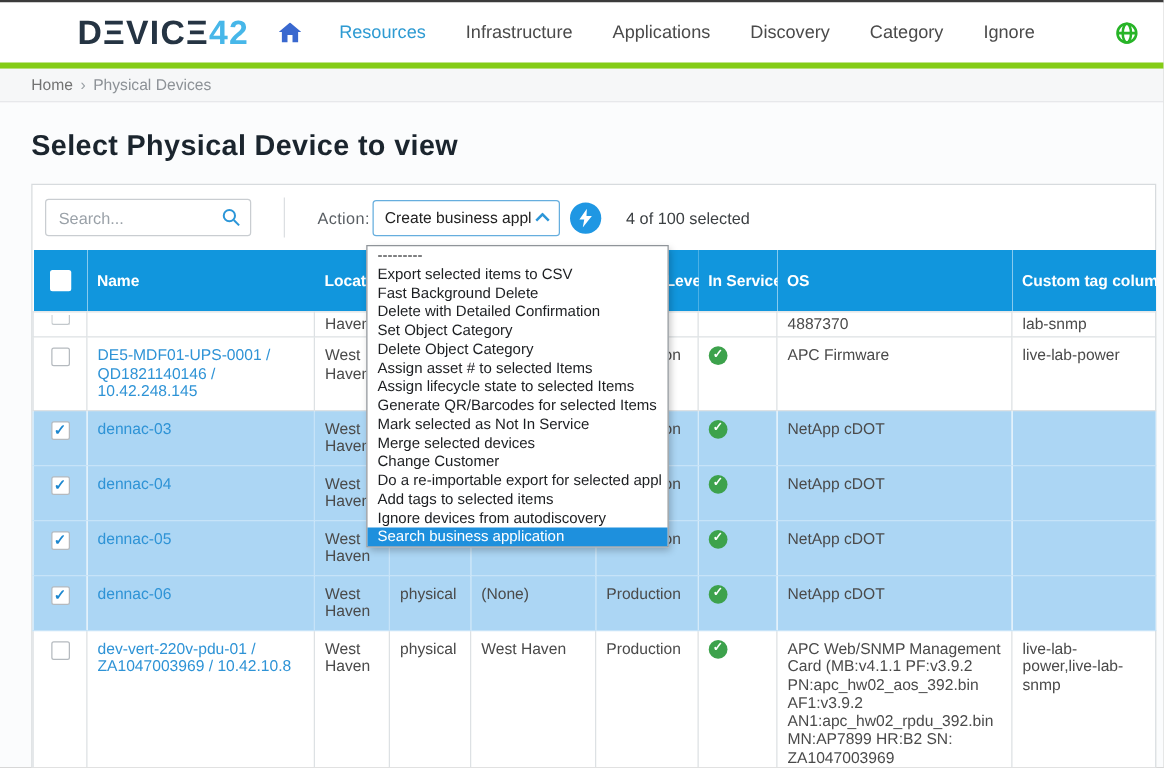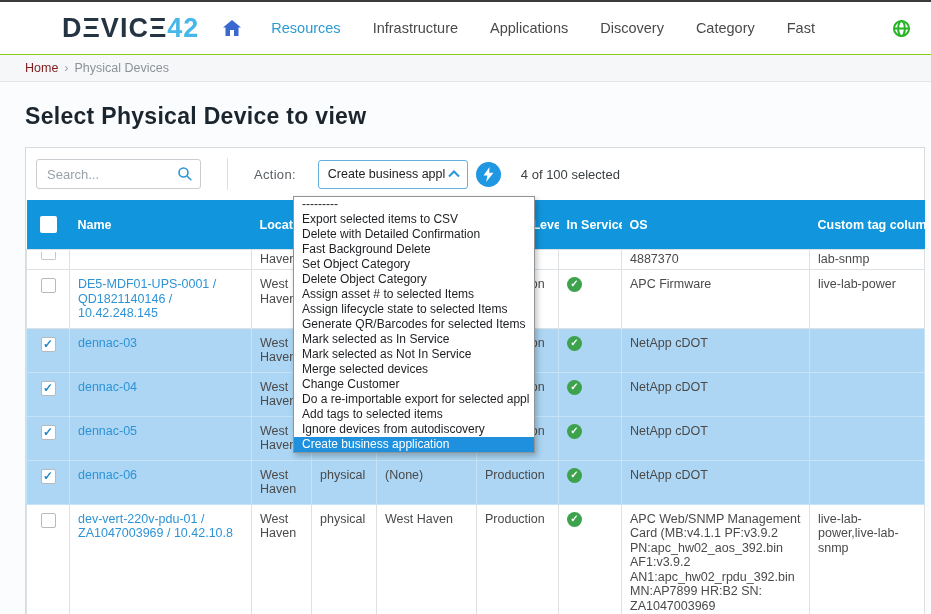--- a/index.html
+++ b/index.html
@@ -4,52 +4,52 @@
 <style>
   * { margin:0; padding:0; box-sizing:border-box; }
   body { background:#888; }
   .page {
     position:relative; width:931px; height:614px; overflow:hidden;
     background:#fff; font-family:"Liberation Sans", sans-serif;
     margin:0 auto;
   }
   
   .top-strip { height:2px; background:#3b3b3b; }
-  .navbar { height:53px; background:#fff; border-bottom:1px solid #84cc16;
+  .navbar { height:53px; background:#fff; border-bottom:5px solid #84cc16;
     display:flex; align-items:center; padding-left:62px; }
   .logo { font-size:27px; font-weight:bold; letter-spacing:1px; cursor:pointer; }
   .logo .dark { color:#253443; }
   .logo .accent { color:#47b7e9; }
   .home-icon { margin-left:24px; display:flex; align-items:center; cursor:pointer; }
   .nav-menu { display:flex; list-style:none; margin-left:14px; }
   .nav-item { font-size:14.5px; color:#4a4a4a; padding:8px 16px; cursor:pointer; white-space:nowrap; }
   .nav-item.active { color:#2d9ad2; }
   .globe-wrap { margin-left:auto; margin-right:20px; display:flex; align-items:center; }
   
   .breadcrumb { height:27px; background:#f6f7f8; border-bottom:1px solid #e2e4e6;
     display:flex; align-items:center; padding-left:25px; font-size:12.5px; color:#8d9297; }
-  .breadcrumb .bc-home { color:#7f1d1d; cursor:pointer; }
+  .breadcrumb .bc-home { color:#737373; cursor:pointer; }
   .breadcrumb .sep { margin:0 6px; color:#9aa0a5; }
   
   .content { position:absolute; top:82px; left:0; right:0; bottom:0; background:#fbfcfd; }
   .page-title { margin:21px 0 0 25px; font-size:23px; font-weight:600;
     color:#1b252e; letter-spacing:0.3px; }
   .panel { position:absolute; left:25px; top:65px; width:900px; height:700px;
     background:#fff; border:1px solid #d7dbde; }
   
   .toolbar { height:52px; display:flex; align-items:center; padding:0 10px; }
   .search-wrap { position:relative; width:165px; }
   .search-input { width:100%; height:30px; border:1px solid #c9cdd1; border-radius:3px;
     padding:0 30px 0 10px; font-size:13px; color:#444; outline:none;
     font-family:"Liberation Sans", sans-serif; }
   .search-input::placeholder { color:#9aa1a8; }
   .search-icon { position:absolute; right:8px; top:7px; }
   .tb-divider { width:1px; height:32px; background:#dcdfe2; margin-left:26px; }
   .action-label { margin-left:26px; font-size:13px; color:#5a5f64; letter-spacing:0.3px; }
-  .select-box { margin-left:22px; width:150px; height:29px; border:1px solid #66aede;
+  .select-box { margin-left:2px; width:150px; height:29px; border:1px solid #66aede;
     border-radius:3px; background:#fff; display:flex; align-items:center;
     justify-content:space-between; padding:0 7px 0 9px; cursor:pointer; }
   .select-value { font-size:12.5px; color:#222; white-space:nowrap; overflow:hidden; width:122px; }
   .bolt-btn { width:25px; height:25px; border-radius:50%; background:#1f97e3; border:none;
     margin-left:8px; display:flex; align-items:center; justify-content:center; cursor:pointer; flex:none; }
   .selected-summary { margin-left:20px; font-size:13px; color:#3c4043; }
   
   table.devices { border-collapse:collapse; table-layout:fixed; width:898px;
     font-size:12.5px; color:#4a4a4a; }
   .devices th { background:#1196dd; color:#fff; font-weight:bold; font-size:12.5px;
@@ -88,21 +88,21 @@
       <svg width="18" height="16" viewBox="0 0 18 16">
           <path d="M9 0 L18 7.5 L15.5 7.5 L15.5 16 L11 16 L11 10 L7 10 L7 16 L2.5 16 L2.5 7.5 L0 7.5 Z" fill="#3968cf"></path>
         </svg>
     </span>
     <ul class="nav-menu">
         <li class="nav-item active">Resources</li>
         <li class="nav-item">Infrastructure</li>
         <li class="nav-item">Applications</li>
         <li class="nav-item">Discovery</li>
         <li class="nav-item">Category</li>
-        <li class="nav-item">Fast</li>
+        <li class="nav-item">Ignore</li>
       </ul>
     <span class="globe-wrap">
       <svg width="19" height="19" viewBox="0 0 24 24" fill="none" stroke="#27b427" stroke-width="2.6">
         <circle cx="12" cy="12" r="9.5"></circle>
           <ellipse cx="12" cy="12" rx="4.2" ry="9.5"></ellipse>
         <line x1="2.5" y1="12" x2="21.5" y2="12"></line>
       </svg>
     </span>
   </div>
 
@@ -279,29 +279,28 @@
               <td>live-lab-power,live-lab-snmp</td>
             </tr>
           </tbody>
       </table>
     </div>
   </div>
 
   <div class="action-menu">
       <div class="menu-item">---------</div>
       <div class="menu-item">Export selected items to CSV</div>
+      <div class="menu-item">Fast Background Delete</div>
       <div class="menu-item">Delete with Detailed Confirmation</div>
-      <div class="menu-item">Fast Background Delete</div>
       <div class="menu-item">Set Object Category</div>
       <div class="menu-item">Delete Object Category</div>
       <div class="menu-item">Assign asset # to selected Items</div>
       <div class="menu-item">Assign lifecycle state to selected Items</div>
       <div class="menu-item">Generate QR/Barcodes for selected Items</div>
-      <div class="menu-item">Mark selected as In Service</div>
       <div class="menu-item">Mark selected as Not In Service</div>
       <div class="menu-item">Merge selected devices</div>
       <div class="menu-item">Change Customer</div>
       <div class="menu-item">Do a re-importable export for selected appl</div>
       <div class="menu-item">Add tags to selected items</div>
       <div class="menu-item">Ignore devices from autodiscovery</div>
-      <div class="menu-item hl">Create business application</div>
+      <div class="menu-item hl">Search business application</div>
     </div>
 </div>
 
 </body></html>

